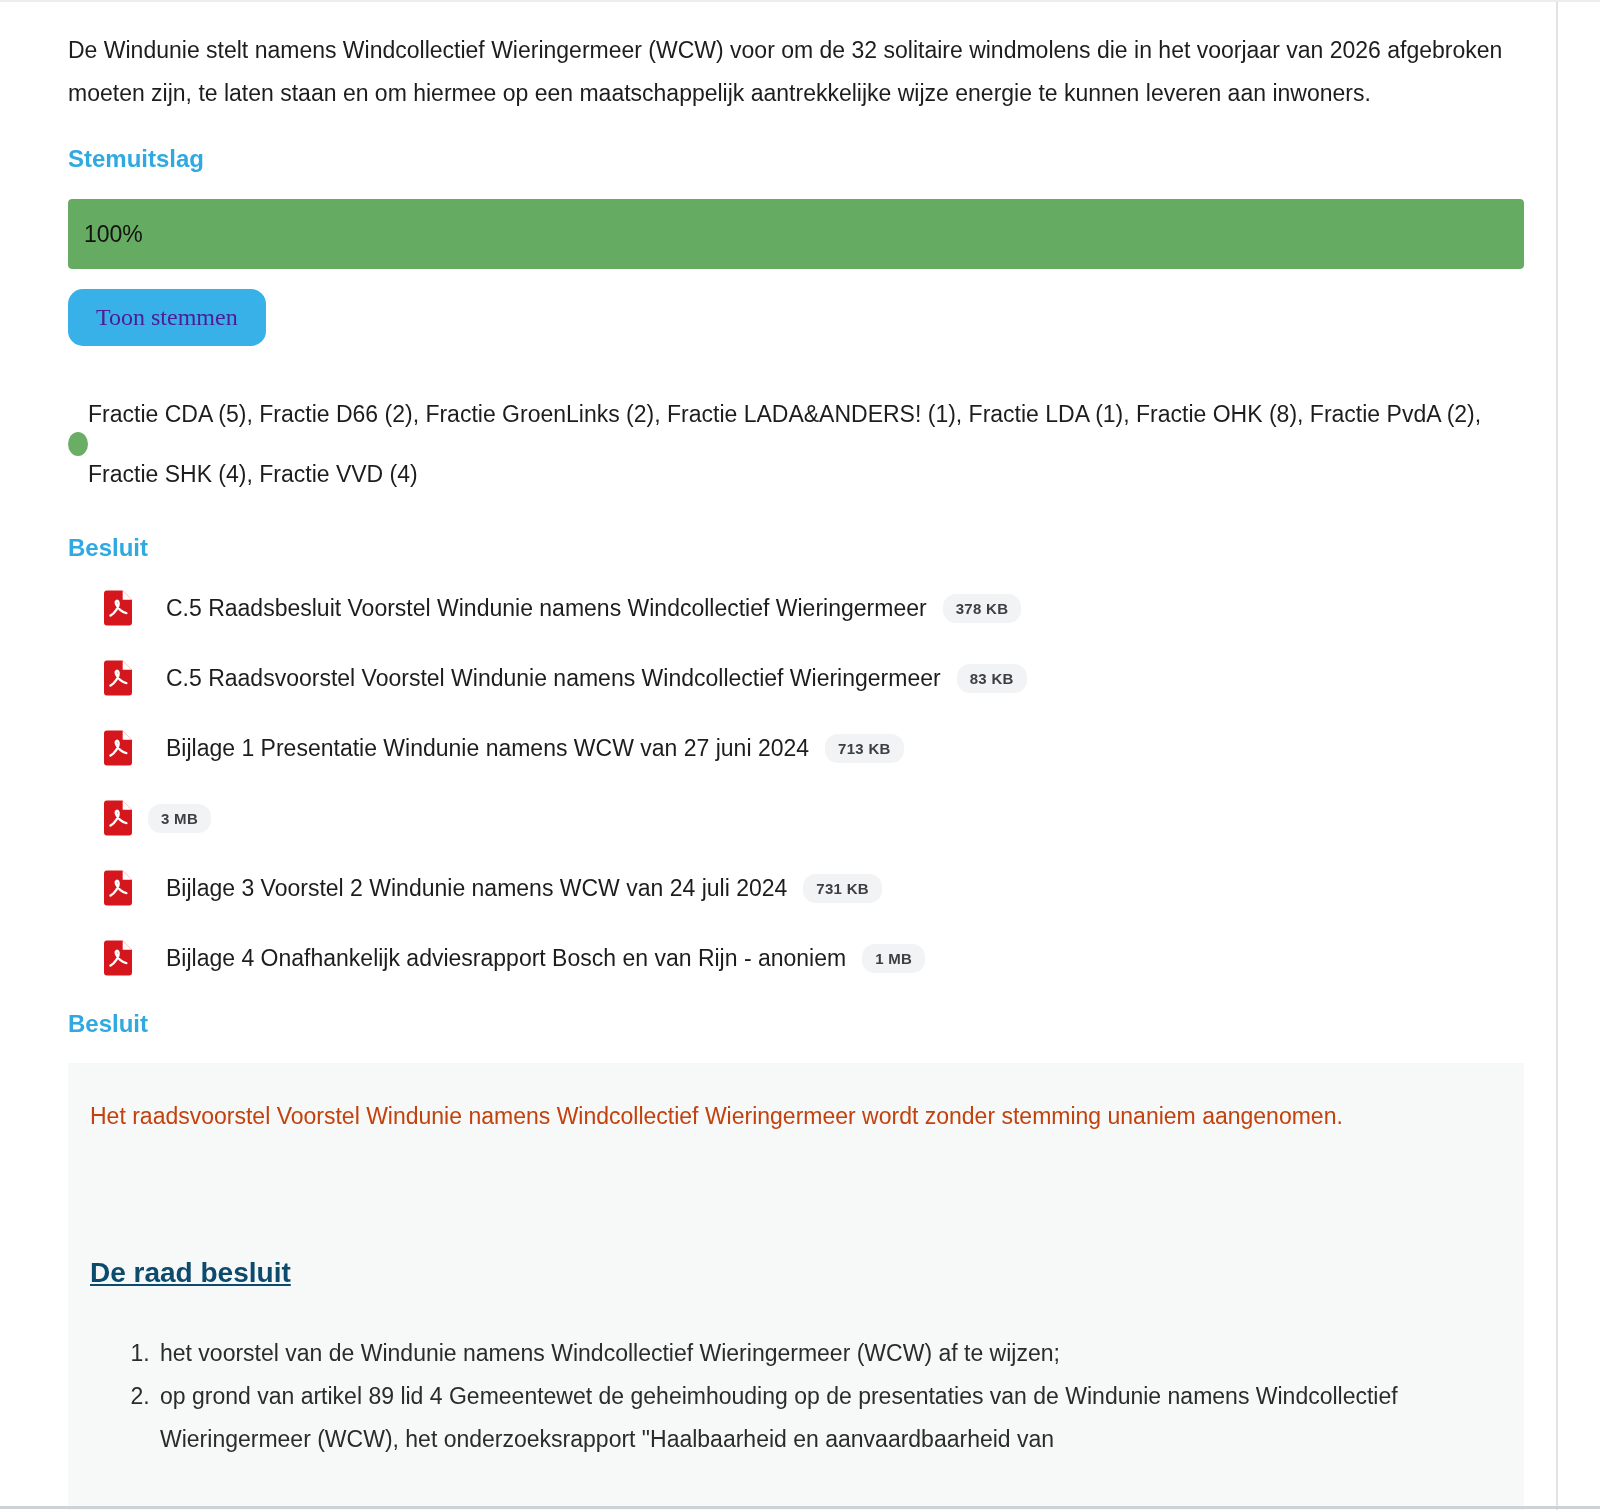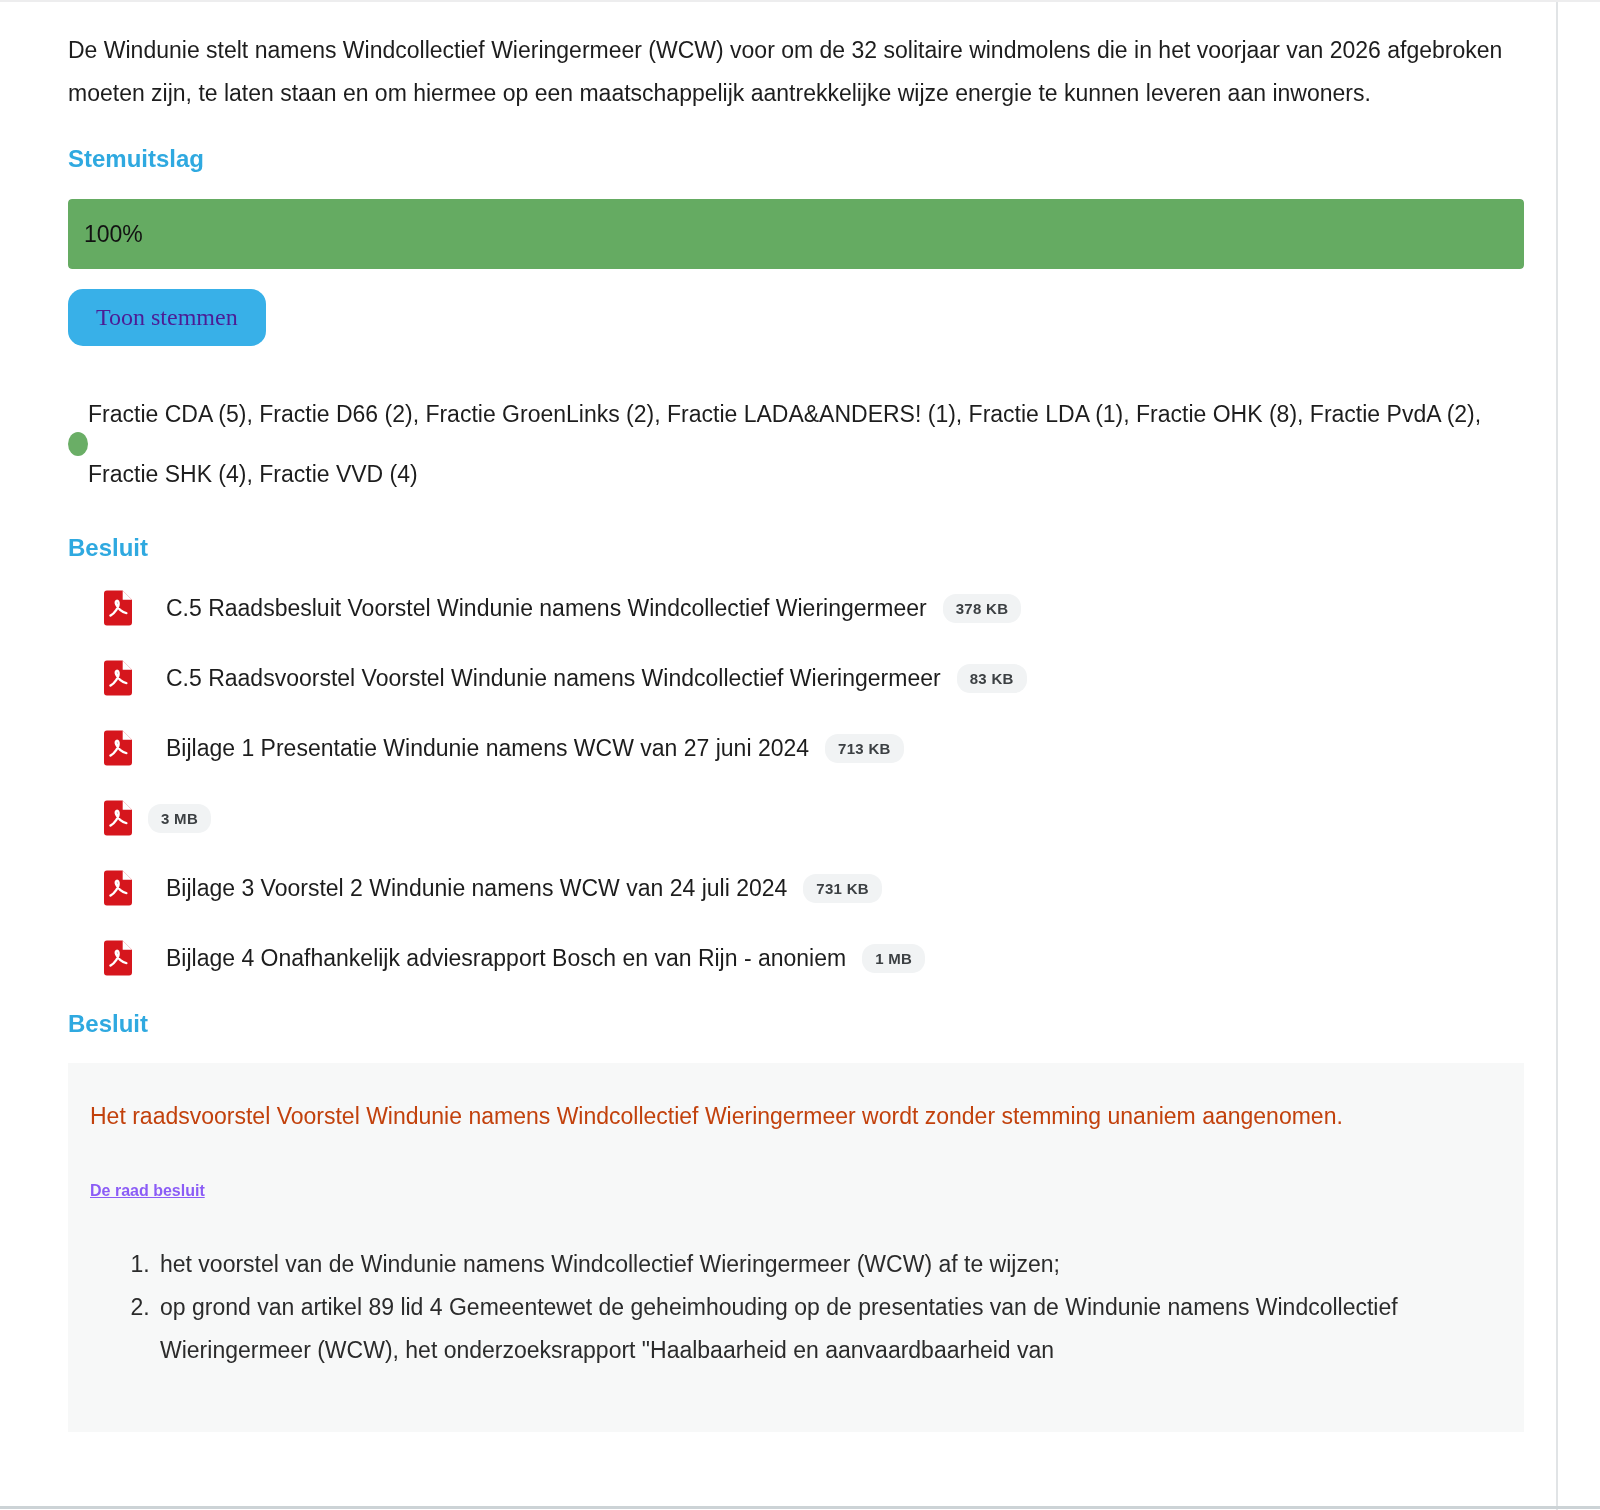--- a/index.html
+++ b/index.html
@@ -135,25 +135,25 @@
     background: #f7f8f8;
     padding: 32px 22px 60px 22px;
   }
   .decision-summary {
     font-size: 23px;
     line-height: 43px;
     color: #c2410c;
     max-width: 1290px;
   }
   .decision-subheading {
-    margin-top: 44px;
-    font-size: 16px;
+    margin-top: 119px;
+    font-size: 28px;
     font-weight: bold;
     text-decoration: underline;
-    color: #8b5cf6;
+    color: #0c4a6e;
   }
   ol.decision-list {
     margin-top: 43px;
     padding-left: 66px;
     font-size: 23px;
     line-height: 43px;
     color: #2b2b2b;
   }
   ol.decision-list li { padding-left: 4px; }
 </style>

